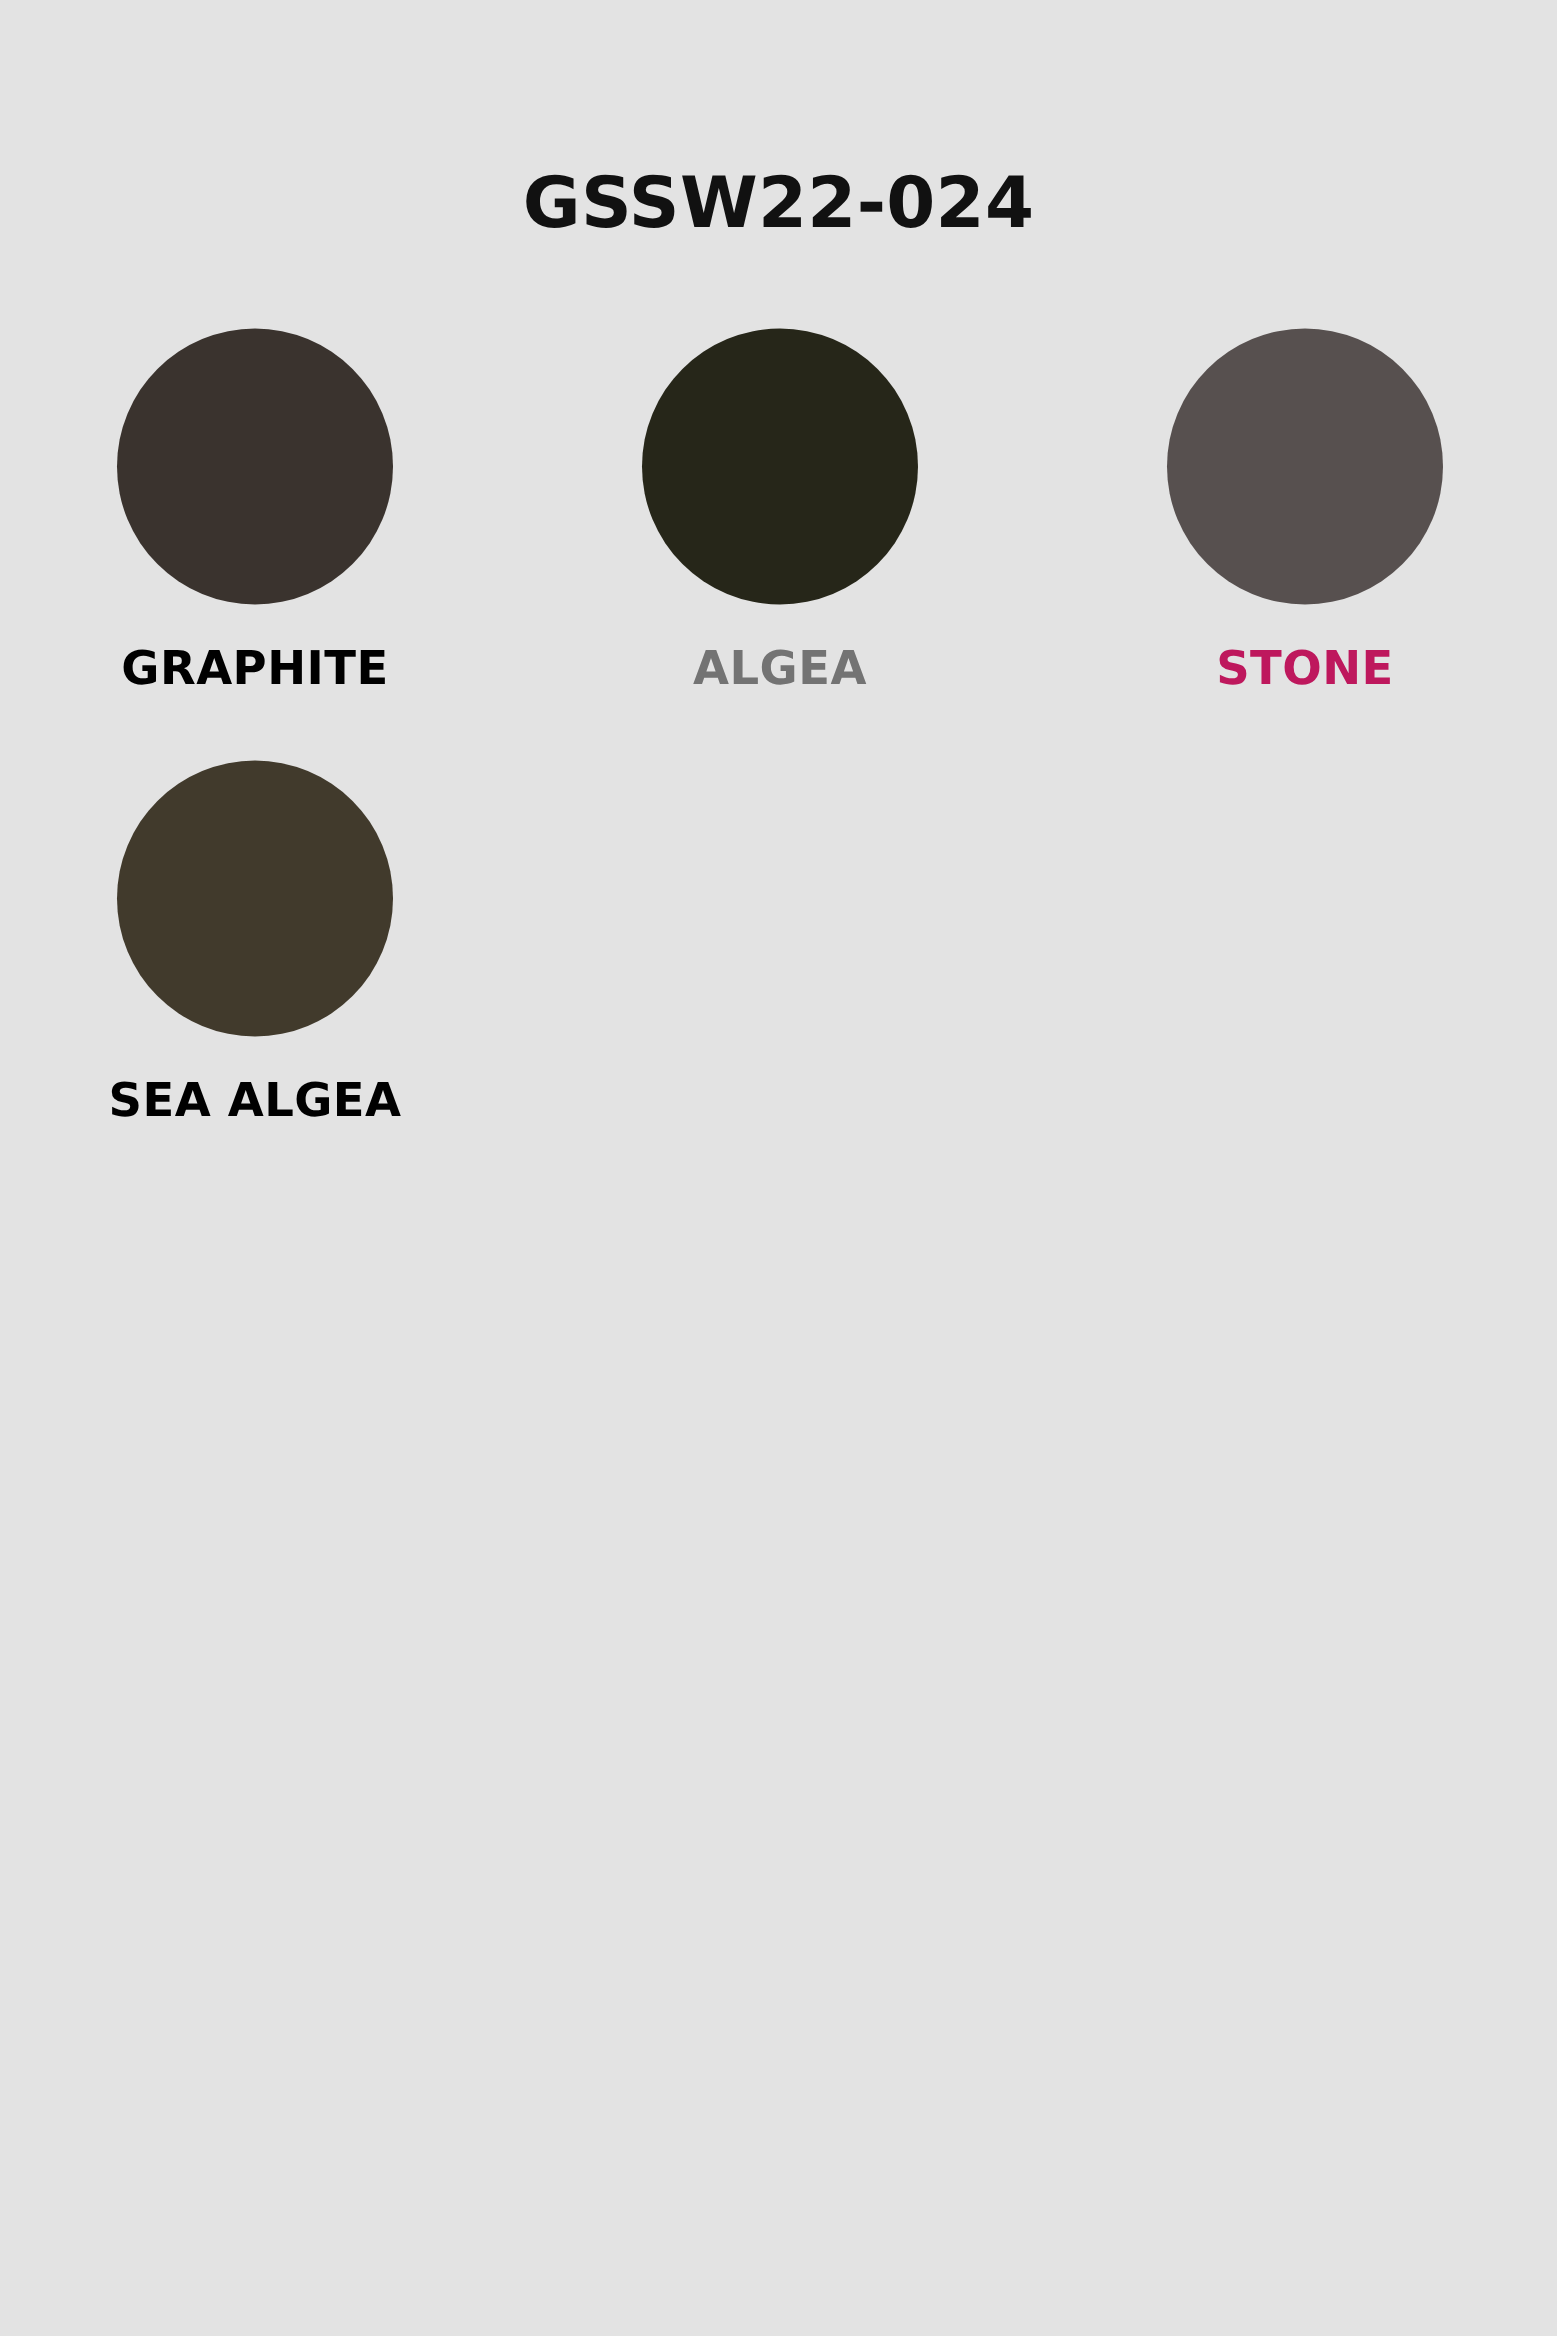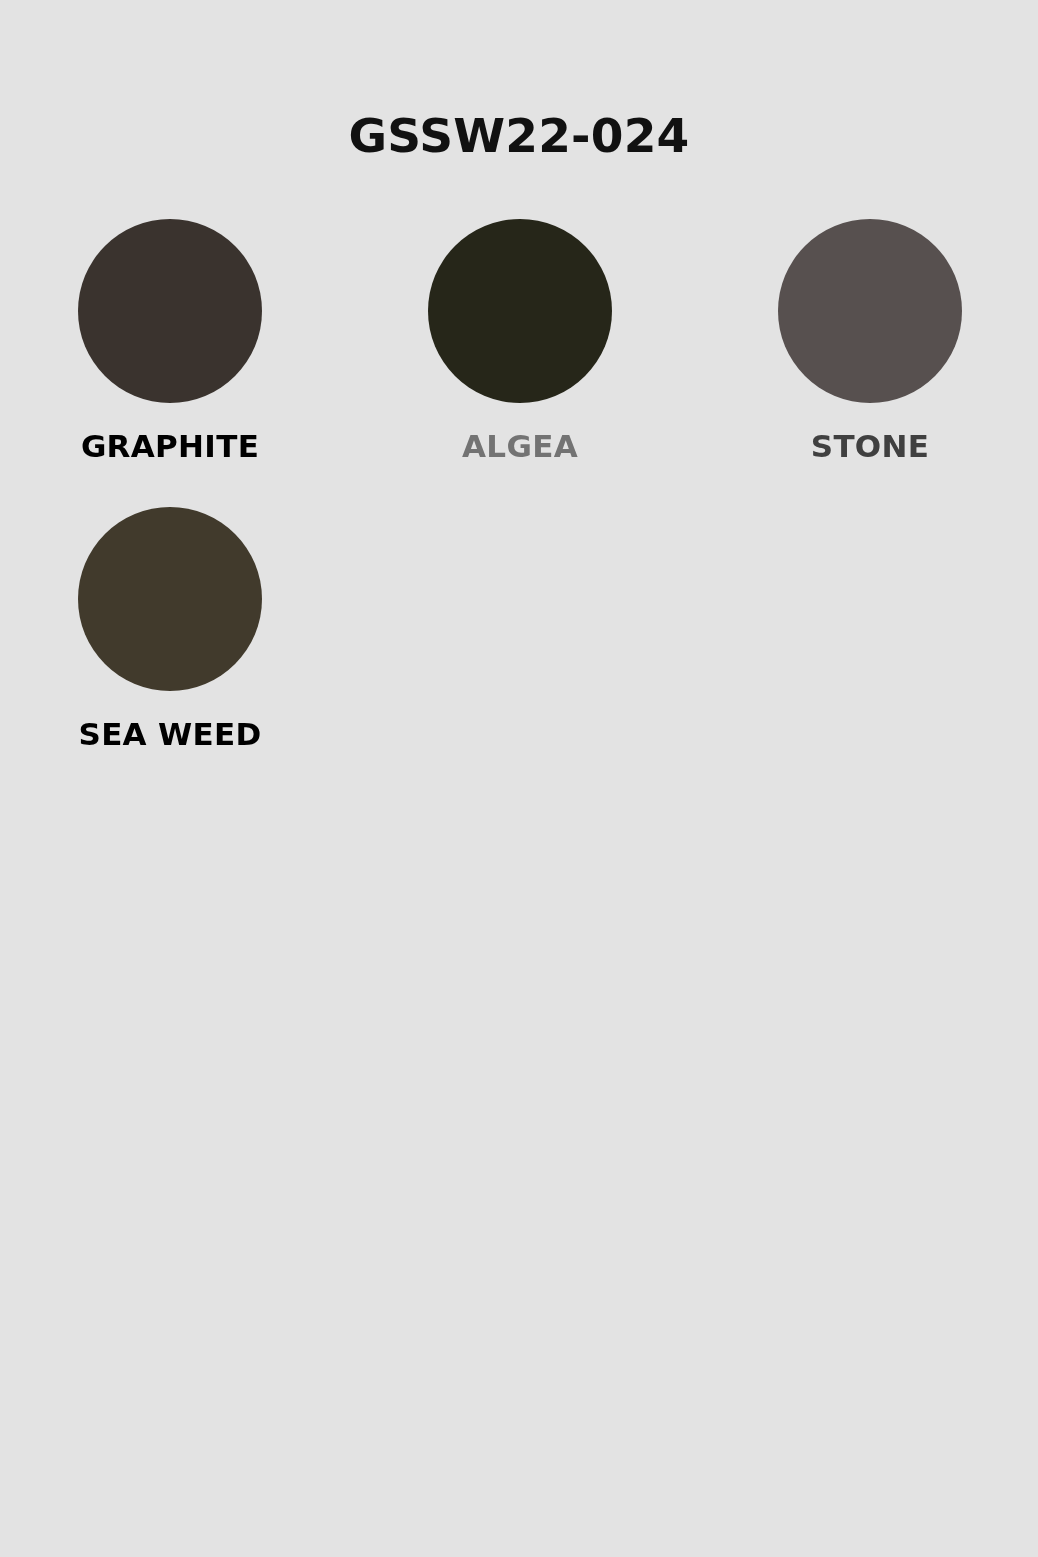--- a/index.html
+++ b/index.html
@@ -86,23 +86,23 @@
       <span class="swatch-label" style="color: rgb(0, 0, 0);">GRAPHITE</span>
     </div>
 
     <div class="swatch-cell">
       <span class="swatch-dot" style="background-color: rgb(38, 38, 25);"></span>
       <span class="swatch-label" style="color: #737373;">ALGEA</span>
     </div>
 
     <div class="swatch-cell">
       <span class="swatch-dot" style="background-color: rgb(87, 80, 79);"></span>
-      <span class="swatch-label" style="color: #404040;">STONE</span>
+      <span class="swatch-label" style="color: #be185d;">STONE</span>
     </div>
 
     <div class="swatch-cell">
       <span class="swatch-dot" style="background-color: rgb(65, 58, 44);"></span>
-      <span class="swatch-label" style="color: rgb(0, 0, 0);">SEA WEED</span>
+      <span class="swatch-label" style="color: rgb(0, 0, 0);">SEA ALGEA</span>
     </div>
 
 
   </div>
 </div>
 
 </body></html>

